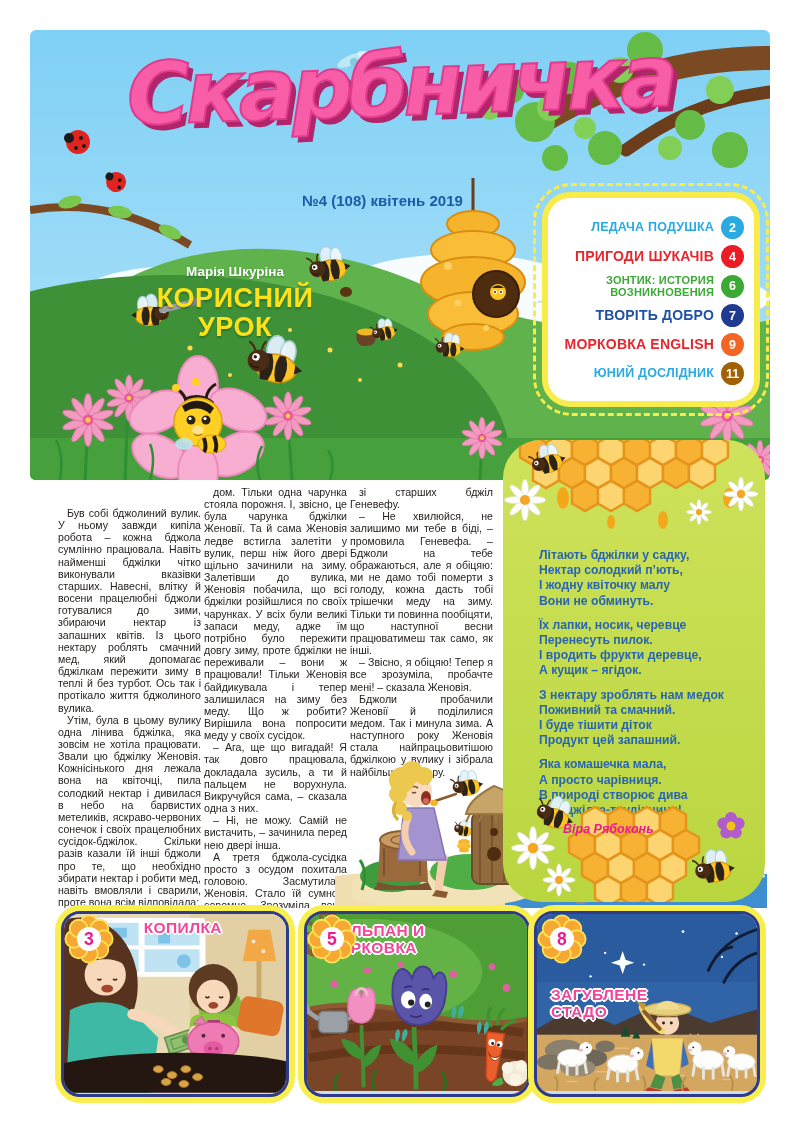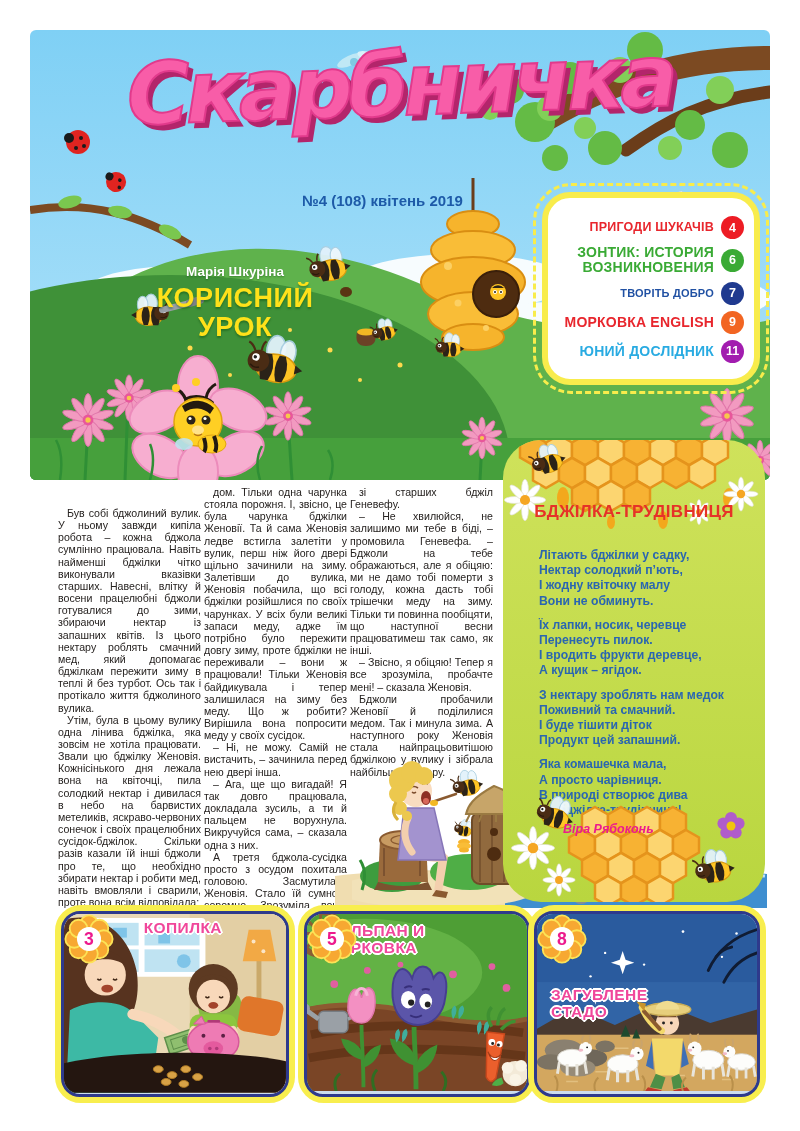--- a/index.html
+++ b/index.html
@@ -298,20 +298,24 @@
       </g>
     </svg>
 
     <h1 class="masthead">Скарбничка</h1>
     <div class="issue">№4 (108) квітень 2019</div>
     <div class="byline">Марія Шкуріна</div>
     <div class="story-title">КОРИСНИЙ УРОК</div>
 
     <div class="toc">
 
+        <div class="toc-item">
+          <span class="toc-label" style="color: rgb(41, 171, 226);">ЛЕДАЧА ПОДУШКА</span>
+          <span class="toc-badge" style="background: rgb(41, 171, 226);">2</span>
+        </div>
 
         <div class="toc-item">
           <span class="toc-label" style="color: rgb(232, 38, 45);">ПРИГОДИ ШУКАЧІВ</span>
           <span class="toc-badge" style="background: rgb(237, 28, 36);">4</span>
         </div>
 
         <div class="toc-item">
           <span class="toc-label" style="color: rgb(58, 170, 53);">ЗОНТИК: ИСТОРИЯ ВОЗНИКНОВЕНИЯ</span>
           <span class="toc-badge" style="background: rgb(58, 170, 53);">6</span>
         </div>
@@ -321,36 +325,36 @@
           <span class="toc-badge" style="background: rgb(32, 58, 143);">7</span>
         </div>
 
         <div class="toc-item">
           <span class="toc-label" style="color: rgb(232, 38, 45);">МОРКОВКА ENGLISH</span>
           <span class="toc-badge" style="background: rgb(242, 101, 34);">9</span>
         </div>
 
         <div class="toc-item">
           <span class="toc-label" style="color: rgb(41, 171, 226);">ЮНИЙ ДОСЛІДНИК</span>
-          <span class="toc-badge" style="background: #a21caf;">11</span>
+          <span class="toc-badge" style="background: #a16207;">11</span>
         </div>
       </div>
   </div>
 
   <div class="col col-1">
 
   <p class="para">Був собі бджолиний вулик. У ньому завжди кипіла робота – кожна бджола сумлінно працювала. Навіть найменші бджілки чітко виконували вказівки старших. Навесні, влітку й восени працелюбні бджоли готувалися до зими, збираючи нектар із запашних квітів. Із цього нектару роблять смачний мед, який допомагає бджілкам пережити зиму в теплі й без турбот. Ось так і протікало життя бджолиного вулика.</p>
       <p class="para">Утім, була в цьому вулику одна лінива бджілка, яка зовсім не хотіла працювати. Звали цю бджілку Женовія. Кожнісінького дня лежала вона на квіточці, пила солодкий нектар і дивилася в небо на барвистих метеликів, яскраво-червоних сонечок і своїх працелюбних сусідок-бджілок. Скільки разів казали їй інші бджоли про те, що необхідно збирати нектар і робити мед, навіть вмовляли і сварили, проте вона всім відповідала:</p>
       <p class="para">– Якщо я працюватиму, то так і весна пройде, і літо. Не встигну я насолодитися теплом і красою цих сонячних днів. А нектар якось потім назбираю, часу ще багато.</p>
     </div>
   <div class="col col-2">
 
   <p class="para">дом. Тільки одна чарунка стояла порожня. І, звісно, це була чарунка бджілки Женовії. Та й сама Женовія ледве встигла залетіти у вулик, перш ніж його двері щільно зачинили на зиму. Залетівши до вулика, Женовія побачила, що всі бджілки розійшлися по своїх чарунках. У всіх були великі запаси меду, адже їм потрібно було пережити довгу зиму, проте бджілки не переживали – вони ж працювали! Тільки Женовія байдикувала і тепер залишилася на зиму без меду. Що ж робити? Вирішила вона попросити меду у своїх сусідок.</p>
+      <p class="para">– Ага, ще що вигадай! Я так довго працювала, докладала зусиль, а ти й пальцем не ворухнула. Викручуйся сама, – сказала одна з них.</p>
       <p class="para">– Ні, не можу. Самій не вистачить, – зачинила перед нею двері інша.</p>
-      <p class="para">– Ага, ще що вигадай! Я так довго працювала, докладала зусиль, а ти й пальцем не ворухнула. Викручуйся сама, – сказала одна з них.</p>
       <p class="para">А третя бджола-сусідка просто з осудом похитала головою. Засмутилася Женовія. Стало їй сумно і соромно. Зрозуміла вона, що бджоли, які закликали її до праці, мали рацію, а вона їх не слухала. Ось тепер, напевно, не зможе пережити цю зиму. Сльози потекли з очей бджілки, і раптом вона почула голос:</p>
     </div>
   <div class="col col-3">
 
   <p class="para">зі старших бджіл Геневефу.</p>
       <p class="para">– Не хвилюйся, не залишимо ми тебе в біді, – промовила Геневефа. – Бджоли на тебе ображаються, але я обіцяю: ми не дамо тобі померти з голоду, кожна дасть тобі трішечки меду на зиму. Тільки ти повинна пообіцяти, що наступної весни працюватимеш так само, як інші.</p>
       <p class="para">– Звісно, я обіцяю! Тепер я все зрозуміла, пробачте мені! – сказала Женовія.</p>
       <p class="para">Бджоли пробачили Женовії й поділилися медом. Так і минула зима. А наступного року Женовія стала найпрацьовитішою бджілкою у вулику і зібрала найбільше нектару.</p>
     </div>
 
@@ -448,21 +452,20 @@
           <ellipse cx="160" cy="84" rx="5" ry="9"></ellipse>
           <ellipse cx="226" cy="62" rx="6" ry="10"></ellipse>
         <ellipse cx="108" cy="86" rx="4" ry="7"></ellipse>
       </g>
       <use href="#daisyW" transform="translate(22,64) scale(1.15)"></use>
       <use href="#daisyW" transform="translate(238,58) scale(0.95)"></use>
       <use href="#daisyW" transform="translate(196,76) scale(0.7)"></use>
       <use href="#bee" transform="translate(46,26) scale(0.95) rotate(-18)"></use>
     </svg>
 
-    <div class="poem-title">БДЖІЛКА-ТРУДІВНИЦЯ</div>
     <div class="stanzas">
 
     <p class="stanza">Літають бджілки у садку,
 Нектар солодкий п’ють,
 І жодну квіточку малу
 Вони не обминуть.</p>
         <p class="stanza">Їх лапки, носик, черевце
 Перенесуть пилок.
 І вродить фрукти деревце,
 А кущик – ягідок.</p>

